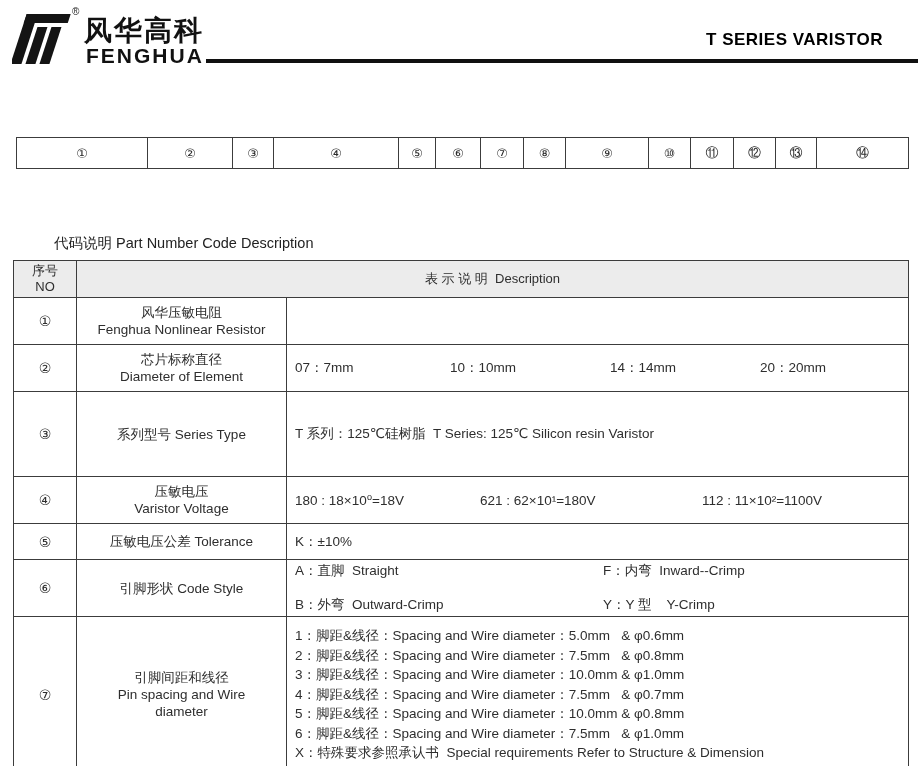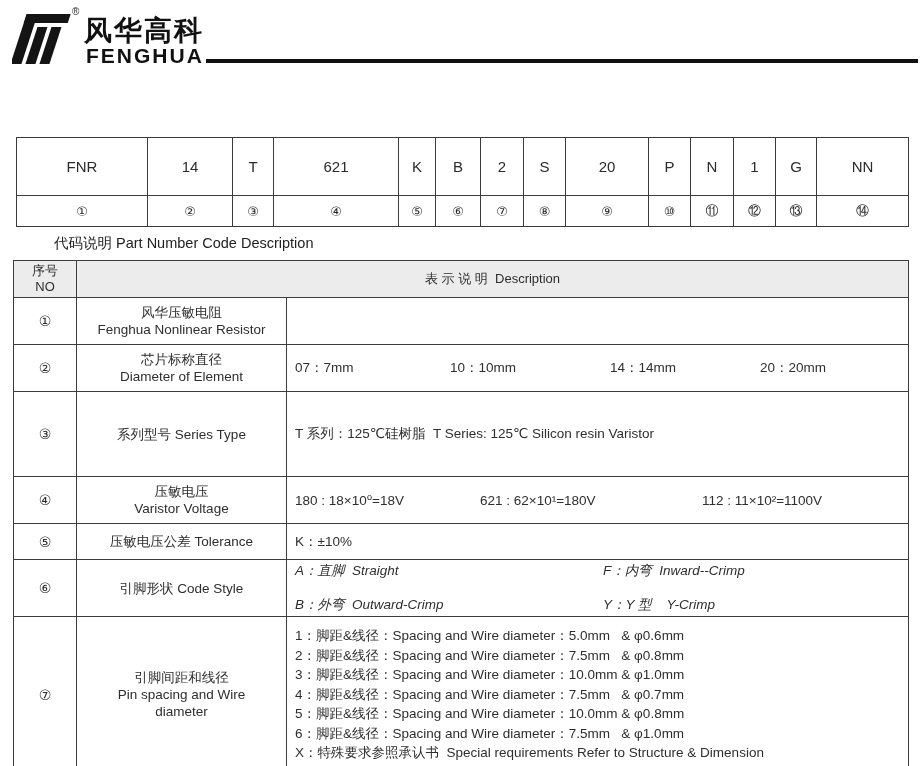--- a/index.html
+++ b/index.html
@@ -28,39 +28,40 @@
   .no-cell{text-align:center;font-size:14px;}
   .name-cell{text-align:center;line-height:17px;padding:6px 2px;}
   .desc-cell{padding:2px 6px 2px 8px;text-align:left;}
   .pre{white-space:pre;}
   .desc-flex{display:flex;align-items:center;}
   .slot-a{display:inline-block;width:155px;}
   .slot-b{display:inline-block;width:160px;}
   .slot-c{display:inline-block;width:150px;}
   .slot-d{display:inline-block;width:185px;}
   .slot-e{display:inline-block;width:222px;}
-  .lead-grid{display:grid;grid-template-columns:308px 1fr;row-gap:16px;font-style:italic;}
+  .lead-grid{display:grid;grid-template-columns:308px 1fr;row-gap:16px;}
   .pin-line{line-height:19.5px;}
 </style>
 </head>
 <body>
 
 <div class="page">
 
   <svg class="logo-svg" width="64" height="58" viewBox="0 0 64 58">
     <g transform="skewX(-18) translate(14,0)" fill="#141414">
       <path d="M2 4 h44 v9 h-44 z"></path>
       <path d="M2 4 h11 v50 h-11 z"></path>
       <path d="M17 17 h10 v37 h-10 z"></path>
       <path d="M31 17 h10 v37 h-10 z"></path>
     </g>
   </svg>
   <span class="reg-mark">®</span>
   <div class="brand-cn">风华高科</div>
   <div class="brand-en">FENGHUA</div>
+  <div class="doc-title">T SERIES VARISTOR</div>
   <div class="header-rule"></div>
 
 
   <table class="part-table">
     <colgroup>
       <col style="width:131px">
         <col style="width:85px">
         <col style="width:41px">
         <col style="width:125px">
       <col style="width:37px">
@@ -68,36 +69,20 @@
         <col style="width:43px">
         <col style="width:42px">
       <col style="width:83px">
         <col style="width:42px">
         <col style="width:43px">
         <col style="width:42px">
       <col style="width:41px">
         <col style="width:92px">
     </colgroup>
     <tbody>
-        <tr class="part-val">
-      <td>FNR</td>
-      <td>14</td>
-      <td>T</td>
-      <td>621</td>
-      <td>K</td>
-      <td>B</td>
-      <td>2</td>
-      <td>S</td>
-      <td>20</td>
-      <td>P</td>
-      <td>N</td>
-      <td>1</td>
-      <td>G</td>
-      <td>NN</td>
-    </tr>
     <tr class="part-mark">
       <td>①</td>
       <td>②</td>
       <td>③</td>
       <td>④</td>
       <td>⑤</td>
       <td>⑥</td>
       <td>⑦</td>
       <td>⑧</td>
       <td>⑨</td>

